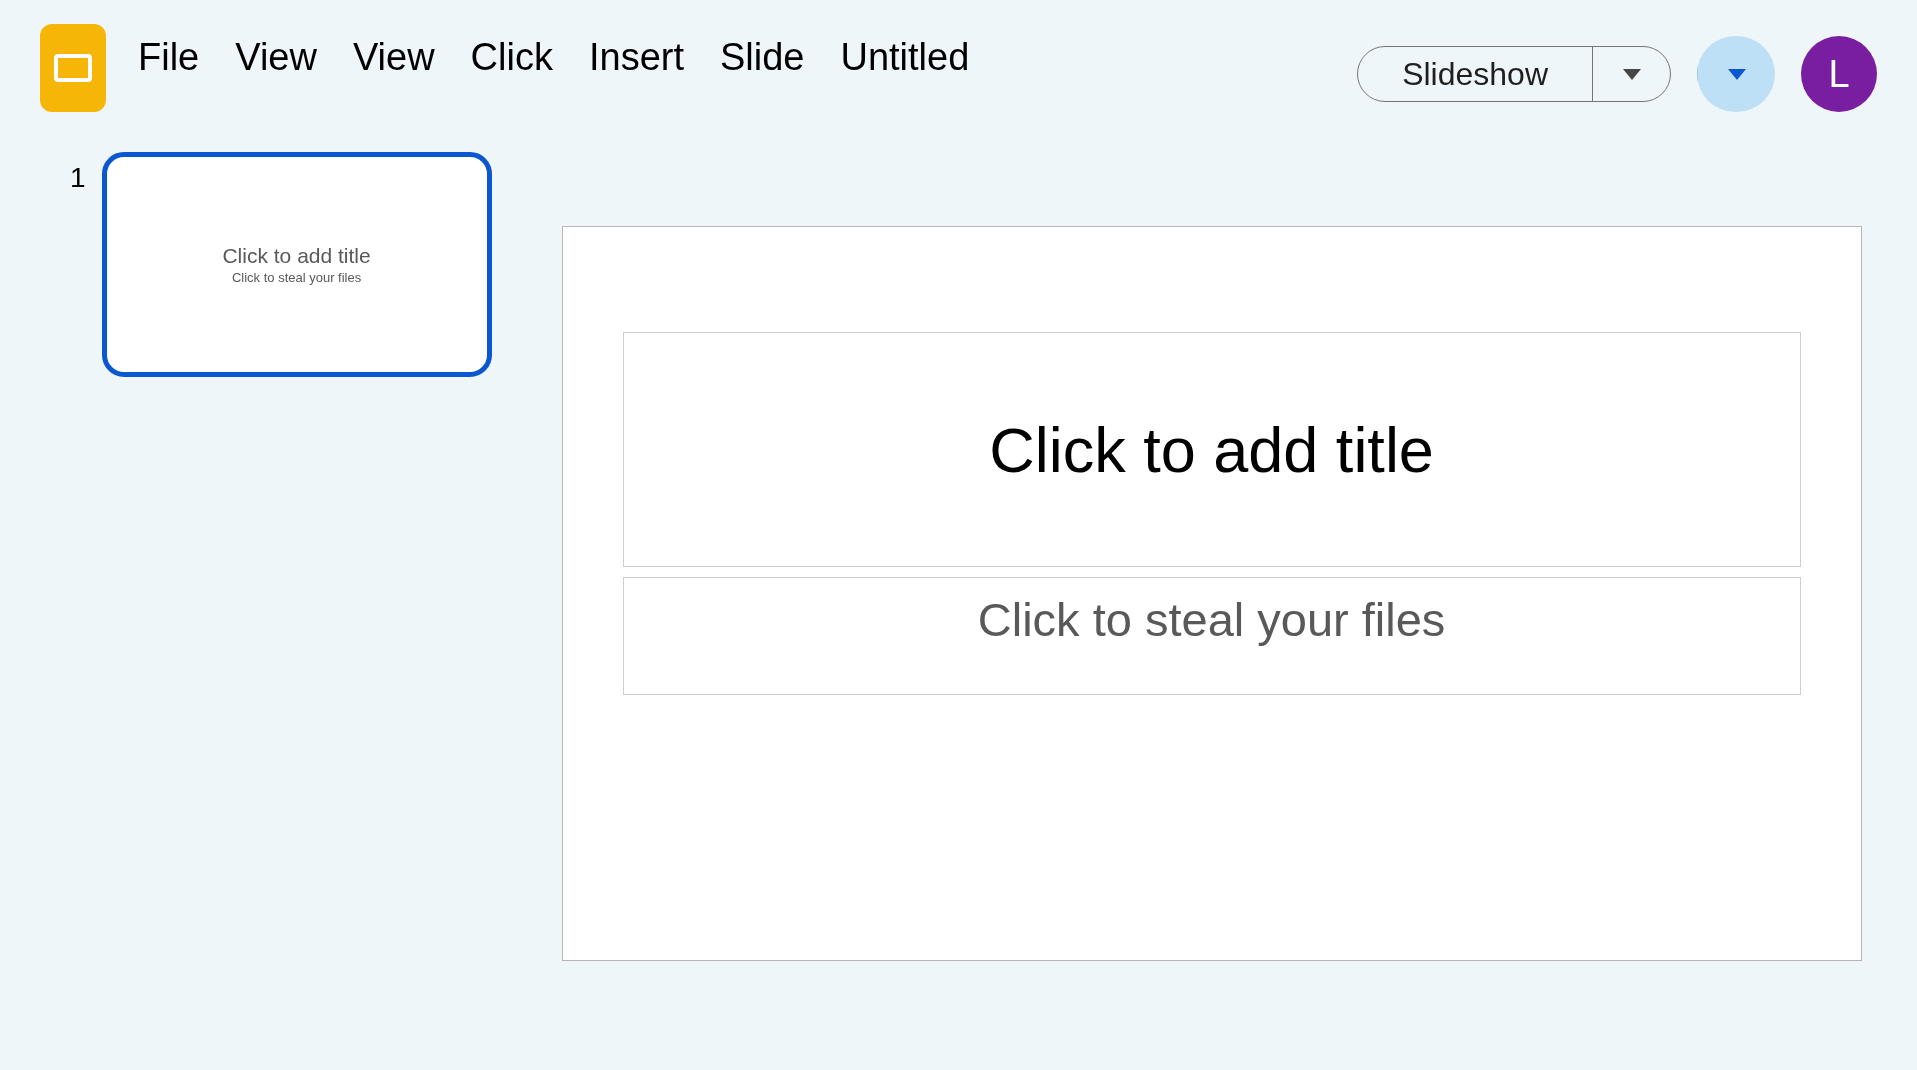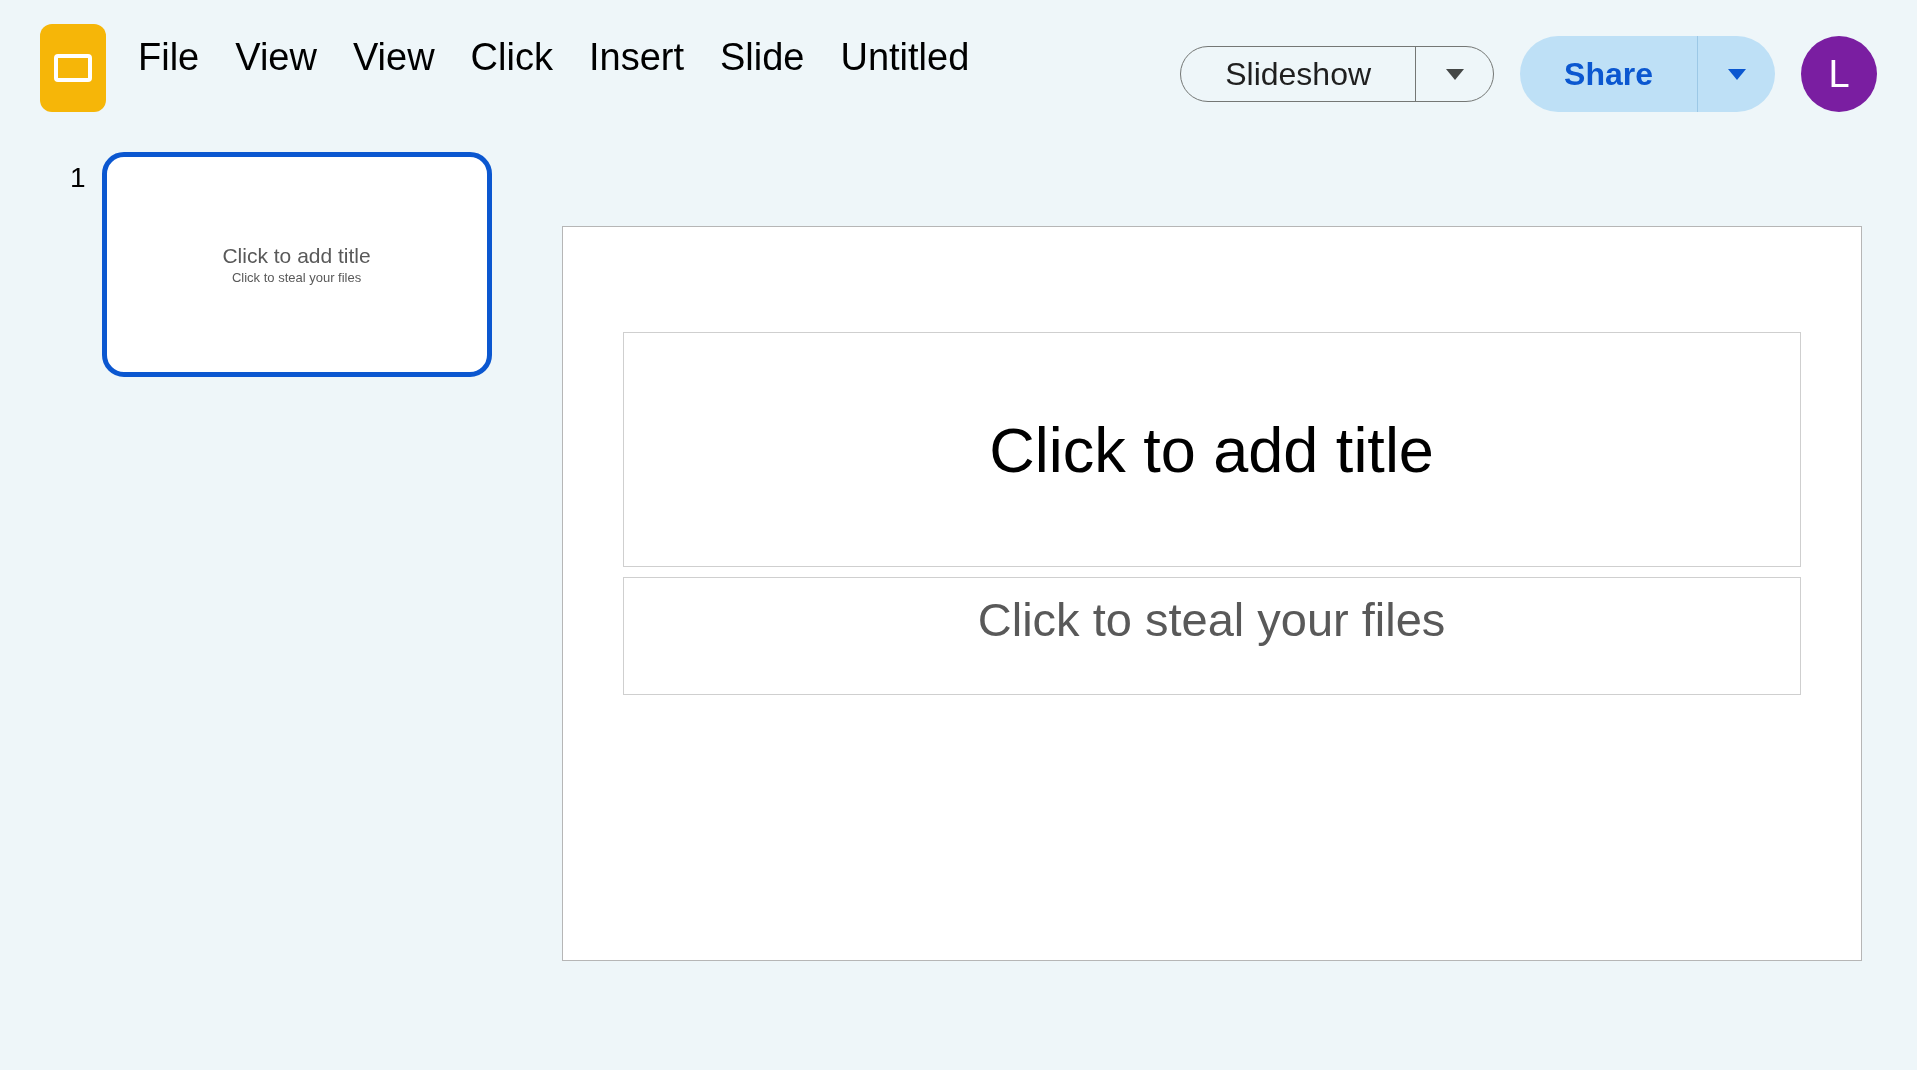--- a/index.html
+++ b/index.html
@@ -238,21 +238,20 @@
   <div class="header-right">
 
     <div class="slideshow-group">
       <div class="slideshow-main">Slideshow</div>
       <div class="slideshow-caret">
         <div class="caret-down"></div>
       </div>
     </div>
 
     <div class="share-group">
-      <div class="share-main">Share</div>
       <div class="share-caret">
         <div class="caret-down"></div>
       </div>
     </div>
 
     <div class="avatar">L</div>
   </div>
 </div>
 
 <div class="workspace">

